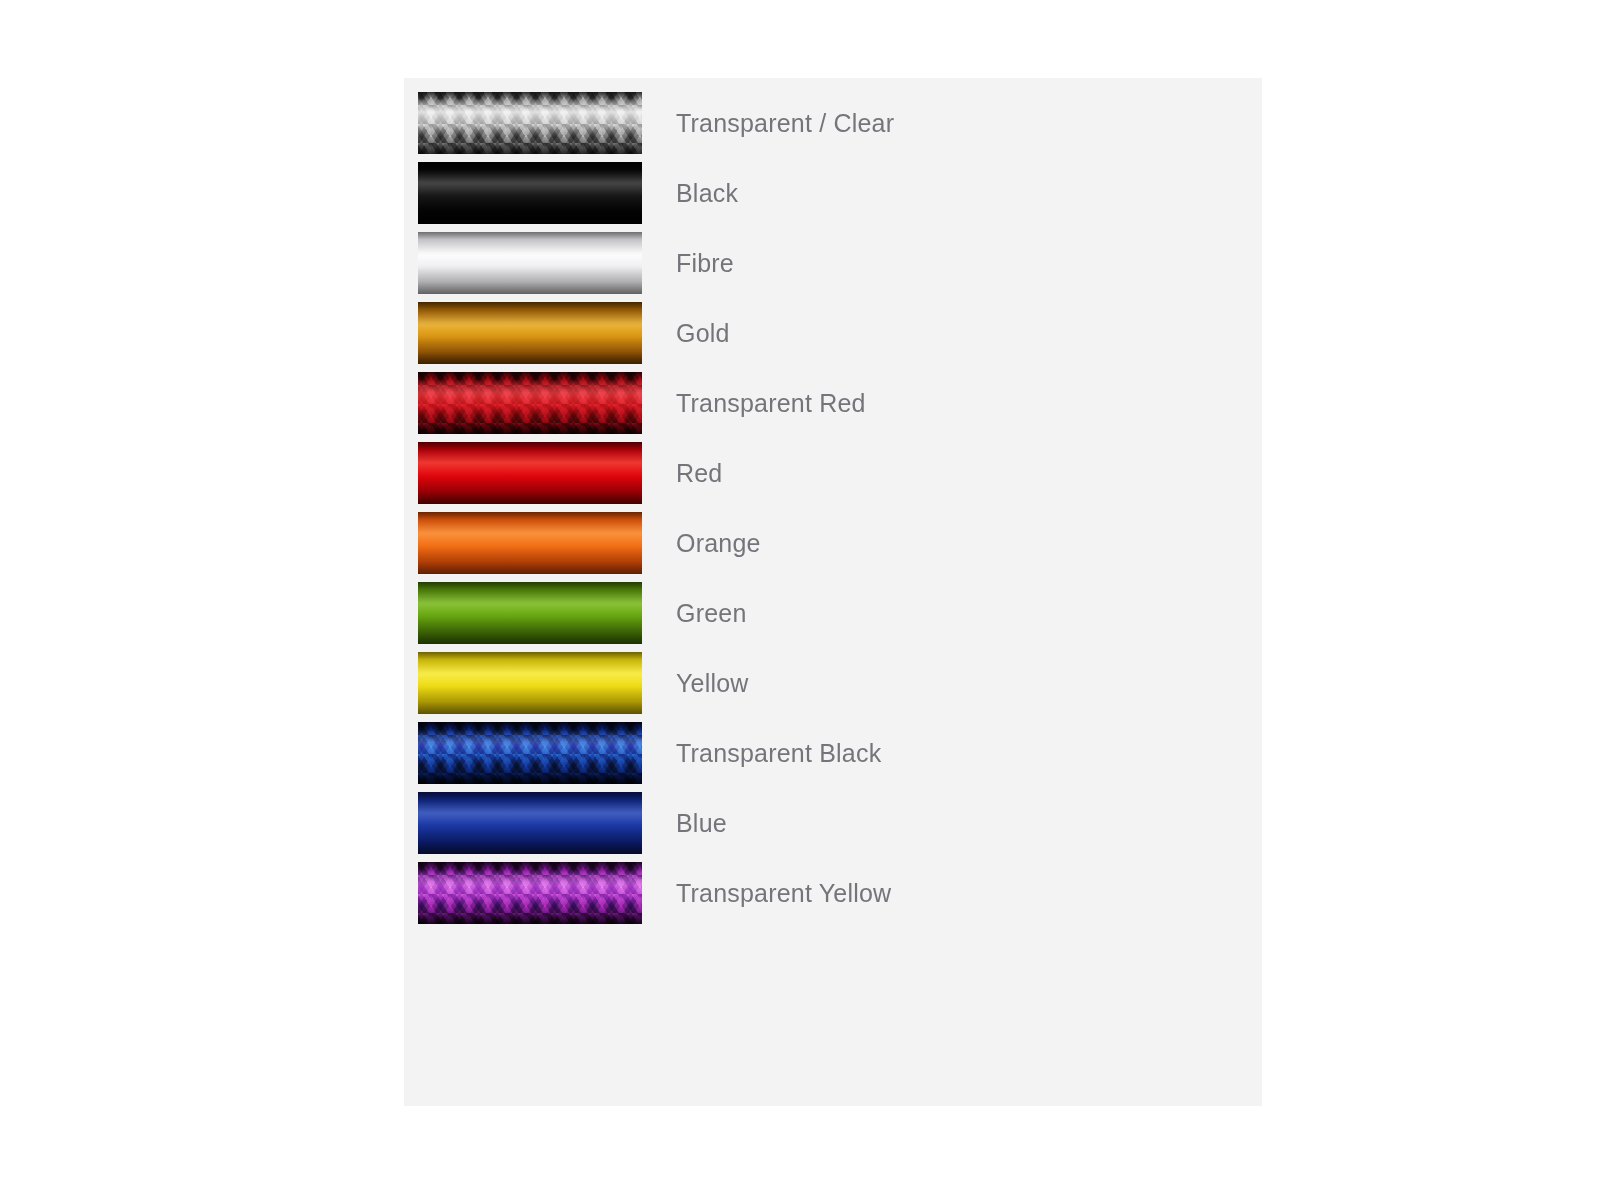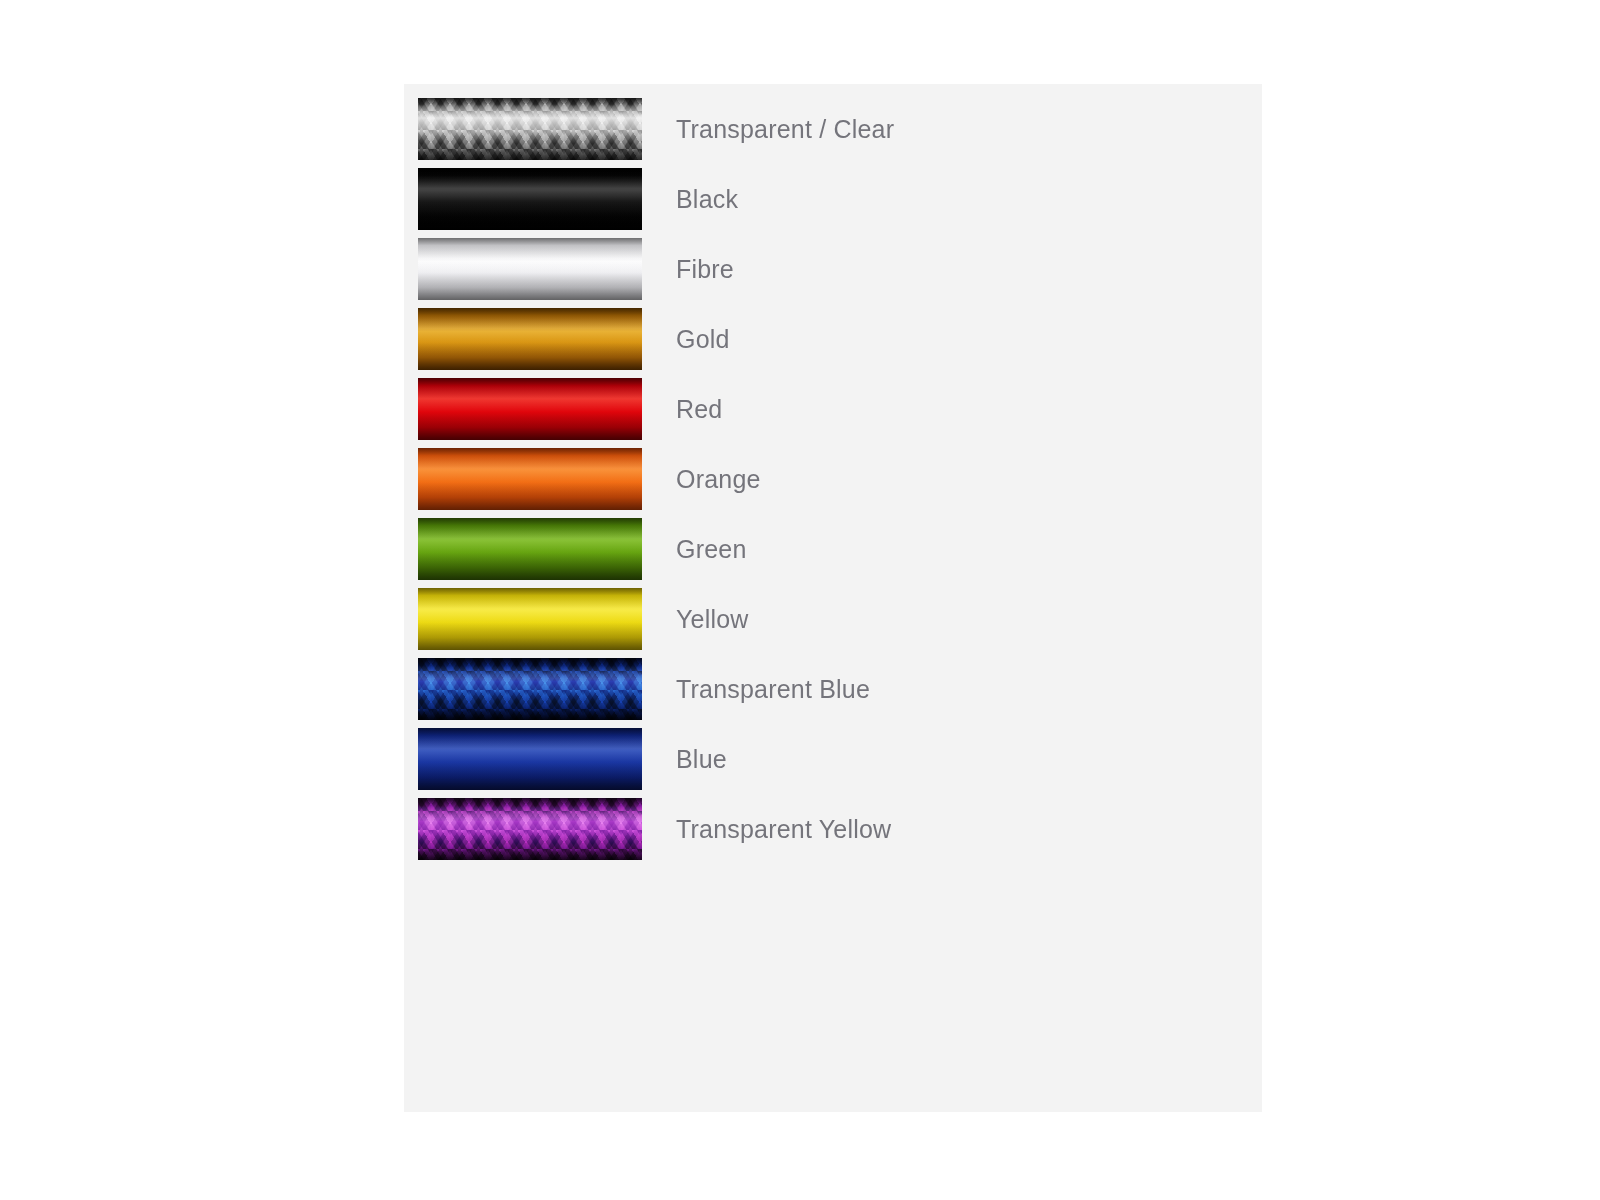--- a/index.html
+++ b/index.html
@@ -13,21 +13,21 @@
     height: 1200px;
     font-family: "Liberation Sans", sans-serif;
     position: relative;
     overflow: hidden;
   }
 
   
   #swatch-panel {
     position: absolute;
     left: 404px;
-    top: 84px;
+    top: 78px;
     width: 858px;
     height: 1028px;
     background: #f3f3f3;
     box-sizing: border-box;
     padding: 14px 0 14px 14px;
   }
 
   #swatch-list {
     display: flex;
     flex-direction: column;
@@ -111,38 +111,42 @@
       </div>
       <div class="swatch-row">
         <div class="swatch-chip" style="background-image: linear-gradient(rgb(201, 201, 204) 0%, rgb(221, 221, 224) 16%, rgb(251, 251, 252) 38%, rgb(237, 237, 240) 58%, rgb(210, 210, 214) 80%, rgb(196, 196, 200) 100%); background-color: rgb(227, 227, 230);"></div>
         <div class="swatch-label">Fibre</div>
       </div>
       <div class="swatch-row">
         <div class="swatch-chip" style="background-image: linear-gradient(rgb(124, 71, 0) 0%, rgb(168, 104, 6) 16%, rgb(229, 165, 22) 38%, rgb(216, 147, 15) 56%, rgb(169, 98, 6) 82%, rgb(122, 64, 0) 100%); background-color: rgb(200, 132, 10);"></div>
         <div class="swatch-label">Gold</div>
       </div>
       <div class="swatch-row">
+        <div class="swatch-chip braided strong" style="background-image: linear-gradient(rgb(61, 2, 6) 0%, rgb(155, 10, 18) 16%, rgb(224, 26, 34) 38%, rgb(196, 17, 26) 58%, rgb(133, 8, 16) 80%, rgb(46, 1, 4) 100%); background-color: rgb(176, 13, 22);"></div>
+        <div class="swatch-label">Transparent Red</div>
+      </div>
+      <div class="swatch-row">
         <div class="swatch-chip" style="background-image: linear-gradient(rgb(141, 0, 6) 0%, rgb(194, 0, 9) 14%, rgb(236, 17, 9) 34%, rgb(224, 0, 7) 54%, rgb(182, 0, 6) 80%, rgb(138, 0, 4) 100%); background-color: rgb(216, 0, 10);"></div>
         <div class="swatch-label">Red</div>
       </div>
       <div class="swatch-row">
         <div class="swatch-chip" style="background-image: linear-gradient(rgb(197, 66, 7) 0%, rgb(231, 92, 12) 16%, rgb(248, 125, 22) 36%, rgb(241, 106, 16) 56%, rgb(212, 76, 8) 80%, rgb(194, 63, 6) 100%); background-color: rgb(239, 106, 16);"></div>
         <div class="swatch-label">Orange</div>
       </div>
       <div class="swatch-row">
         <div class="swatch-chip" style="background-image: linear-gradient(rgb(63, 110, 6) 0%, rgb(82, 138, 8) 16%, rgb(116, 182, 19) 36%, rgb(99, 162, 12) 56%, rgb(71, 120, 6) 80%, rgb(58, 100, 5) 100%); background-color: rgb(93, 156, 10);"></div>
         <div class="swatch-label">Green</div>
       </div>
       <div class="swatch-row">
         <div class="swatch-chip" style="background-image: linear-gradient(rgb(200, 178, 5) 0%, rgb(224, 204, 10) 16%, rgb(246, 231, 38) 36%, rgb(236, 217, 15) 56%, rgb(205, 182, 6) 80%, rgb(187, 164, 4) 100%); background-color: rgb(232, 209, 12);"></div>
         <div class="swatch-label">Yellow</div>
       </div>
       <div class="swatch-row">
         <div class="swatch-chip braided strong" style="background-image: linear-gradient(rgb(2, 6, 31) 0%, rgb(11, 36, 114) 16%, rgb(32, 85, 200) 38%, rgb(21, 63, 158) 58%, rgb(10, 32, 102) 80%, rgb(1, 4, 23) 100%); background-color: rgb(16, 58, 147);"></div>
-        <div class="swatch-label">Transparent Blue</div>
+        <div class="swatch-label">Transparent Black</div>
       </div>
       <div class="swatch-row">
         <div class="swatch-chip" style="background-image: linear-gradient(rgb(10, 26, 99) 0%, rgb(16, 40, 138) 16%, rgb(28, 63, 180) 36%, rgb(21, 50, 159) 56%, rgb(13, 32, 120) 80%, rgb(9, 22, 86) 100%); background-color: rgb(17, 45, 147);"></div>
         <div class="swatch-label">Blue</div>
       </div>
       <div class="swatch-row">
         <div class="swatch-chip braided strong" style="background-image: linear-gradient(rgb(42, 7, 51) 0%, rgb(122, 26, 146) 16%, rgb(194, 74, 216) 38%, rgb(160, 47, 186) 58%, rgb(112, 22, 136) 80%, rgb(36, 6, 43) 100%); background-color: rgb(142, 34, 168);"></div>
         <div class="swatch-label">Transparent Yellow</div>
       </div>
     </div>

